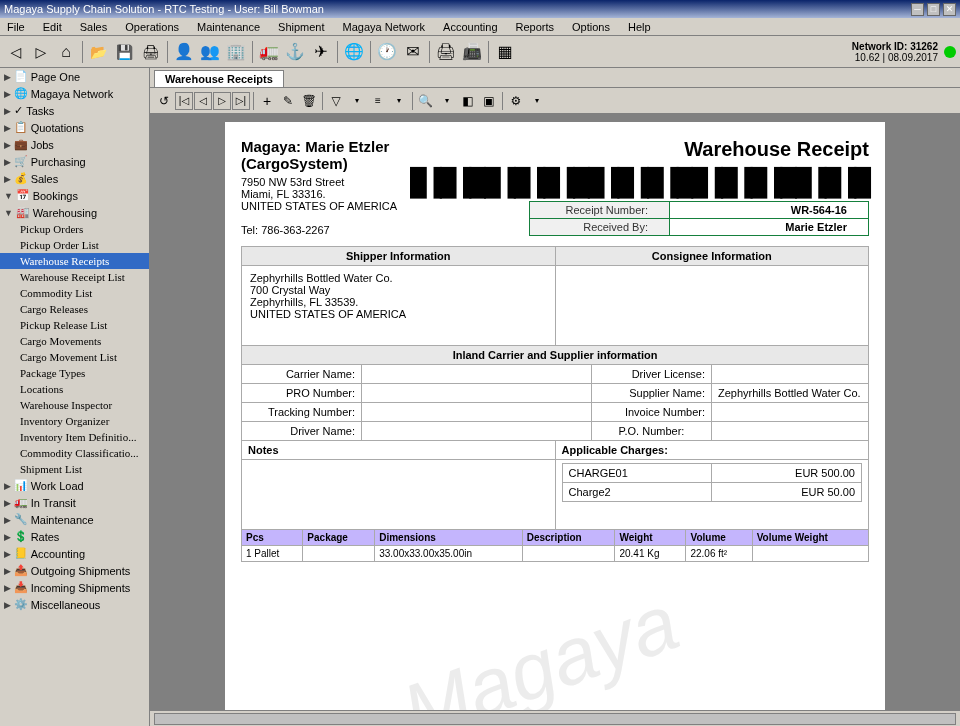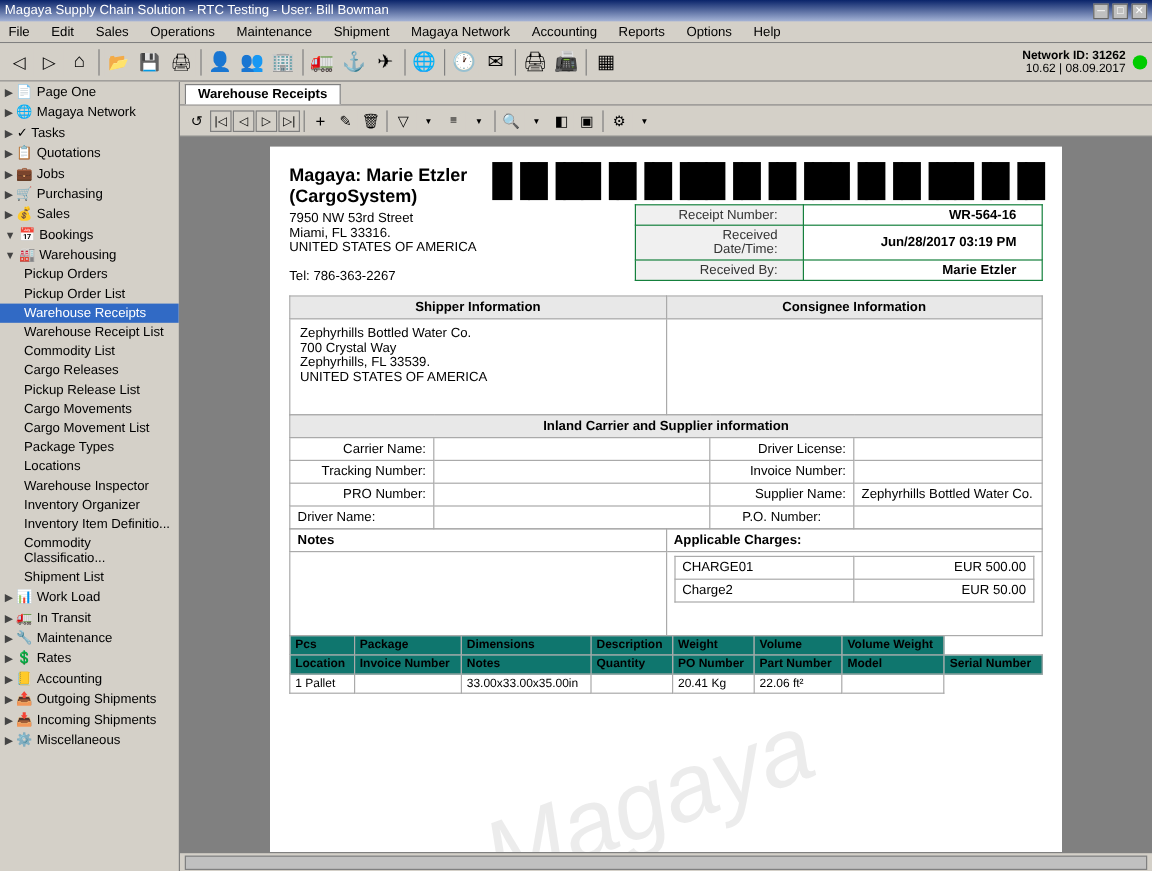--- a/index.html
+++ b/index.html
@@ -22,21 +22,21 @@
     #network-info { margin-left: auto; font-size: 10px; text-align: right; display: flex; align-items: center; gap: 6px; }
     .green-dot { width: 12px; height: 12px; background: #00cc00; border-radius: 50%; }
 
     
     #main { display: flex; height: calc(726px - 68px); }
 
     
     #sidebar { width: 150px; background: #d4d0c8; border-right: 1px solid #808080; overflow-y: auto; font-size: 11px; flex-shrink: 0; }
     .sidebar-section { padding: 1px 0; }
     .sidebar-parent { display: flex; align-items: center; gap: 3px; padding: 2px 4px; cursor: pointer; font-weight: normal; }
-    .sidebar-child { padding: 2px 4px 2px 20px; cursor: pointer; }
+    .sidebar-child { padding: 2px 4px 2px 20px; cursor: pointer; font-family: Liberation Serif, serif; }
     .sidebar-child.active { background: #316ac5; color: white; }
     .expand-icon { font-size: 9px; color: #444; }
     .folder-icon { font-size: 11px; }
 
     
     #content { flex: 1; display: flex; flex-direction: column; background: #808080; overflow: hidden; }
 
     
     #content-tab { background: #d4d0c8; border-bottom: 1px solid #808080; display: flex; align-items: flex-end; padding: 2px 4px 0; }
     .tab { background: white; border: 1px solid #808080; border-bottom: none; padding: 2px 10px; font-size: 11px; cursor: pointer; font-weight: bold; }
@@ -69,21 +69,21 @@
 
     
     .section-table { width: 100%; border-collapse: collapse; margin-bottom: 0; border-radius: 11px; }
     .section-table td, .section-table th { border: 1px solid #aaa; padding: 3px 6px; font-size: 11px; }
     .section-header { background: #e8e8e8; text-align: center; font-weight: bold; font-size: 12px; }
     .sub-header { font-weight: bold; font-size: 11px; }
 
     
     .items-table { width: 100%; border-collapse: collapse; }
     .items-table td, .items-table th { border: 1px solid #aaa; padding: 2px 4px; font-size: 10px; text-align: left; }
-    .items-table th { background: #0f766e; font-weight: bold; margin-top: 12px; }
+    .items-table th { background: #c4b5fd; font-weight: bold; margin-top: 12px; }
 
     
     .watermark { position: absolute; font-size: 60px; color: rgba(180,180,180,0.3); transform: rotate(-30deg); pointer-events: none; white-space: nowrap; top: 380px; left: 250px; }
 
     
     #doc-area::-webkit-scrollbar { width: 12px; }
     #doc-area::-webkit-scrollbar-track { background: #c0c0c0; }
     #doc-area::-webkit-scrollbar-thumb { background: #808080; border: 1px solid #606060; }
 
     .bottom-bar { background: #d4d0c8; height: 16px; border-top: 1px solid #808080; display: flex; align-items: center; padding: 0 4px; font-size: 10px; }
@@ -298,30 +298,27 @@
           <div class="doc-header">
             <div class="company-info">
               <div class="company-name">Magaya: Marie Etzler (CargoSystem)</div>
               <div>7950 NW 53rd Street</div>
               <div>Miami, FL 33316.</div>
               <div>UNITED STATES OF AMERICA</div>
               <br>
               <div>Tel: 786-363-2267</div>
             </div>
             <div class="doc-title-area">
+              <div class="doc-title">Warehouse Receipt</div>
               <div class="barcode">█▐█▐██▐█▐█▐██▐█▐█▐██▐█▐█▐██▐█▐█</div>
               <table class="info-table" style="margin-left:auto; margin-top:4px;">
                 <tbody>
                     <tr>
                   <td class="info-label">Receipt Number:</td>
                   <td class="info-value">WR-564-16</td>
-                </tr>
-                <tr>
-                  <td class="info-label">Received Date/Time:</td>
-                  <td class="info-value">Jun/28/2017  03:19 PM</td>
                 </tr>
                 <tr>
                   <td class="info-label">Received By:</td>
                   <td class="info-value">Marie Etzler</td>
                 </tr>
               </tbody>
                 </table>
             </div>
           </div>
 
@@ -348,33 +345,33 @@
                 <tr>
               <td class="section-header" colspan="4">Inland Carrier and Supplier information</td>
             </tr>
             <tr>
               <td style="width:120px; text-align:right;">Carrier Name:</td>
               <td style="width:230px;"></td>
               <td style="width:120px; text-align:right;">Driver License:</td>
               <td></td>
             </tr>
             <tr>
-              <td style="text-align:right;">Tracking Number:</td>
-              <td></td>
-              <td style="text-align:right;">Invoice Number:</td>
-              <td></td>
-            </tr>
-            <tr>
               <td style="text-align:right;">PRO Number:</td>
               <td></td>
               <td style="text-align:right;">Supplier Name:</td>
               <td>Zephyrhills Bottled Water Co.</td>
             </tr>
             <tr>
-              <td style="text-align:left;">Driver Name:</td>
+              <td style="text-align:right;">Tracking Number:</td>
+              <td></td>
+              <td style="text-align:right;">Invoice Number:</td>
+              <td></td>
+            </tr>
+            <tr>
+              <td style="text-align:right;">Driver Name:</td>
               <td></td>
               <td style="text-align:center;margin-top:28px;">P.O. Number:</td>
               <td></td>
             </tr>
           </tbody>
             </table>
 
           <table class="section-table" style="margin-top:-1px;">
             <tbody>
                 <tr>
@@ -408,30 +405,20 @@
                 <tr>
               <th>Pcs</th>
               <th>Package</th>
               <th>Dimensions</th>
               <th>Description</th>
               <th>Weight</th>
               <th>Volume</th>
               <th>Volume Weight</th>
             </tr>
             <tr>
-              <th>Location</th>
-              <th>Invoice Number</th>
-              <th>Notes</th>
-              <th>Quantity</th>
-              <th>PO Number</th>
-              <th>Part Number</th>
-              <th>Model</th>
-              <th>Serial Number</th>
-            </tr>
-            <tr>
               <td>1 Pallet</td>
               <td></td>
               <td>33.00x33.00x35.00in</td>
               <td></td>
               <td>20.41 Kg</td>
               <td>22.06 ft²</td>
               <td></td>
             </tr>
           </tbody>
             </table>

